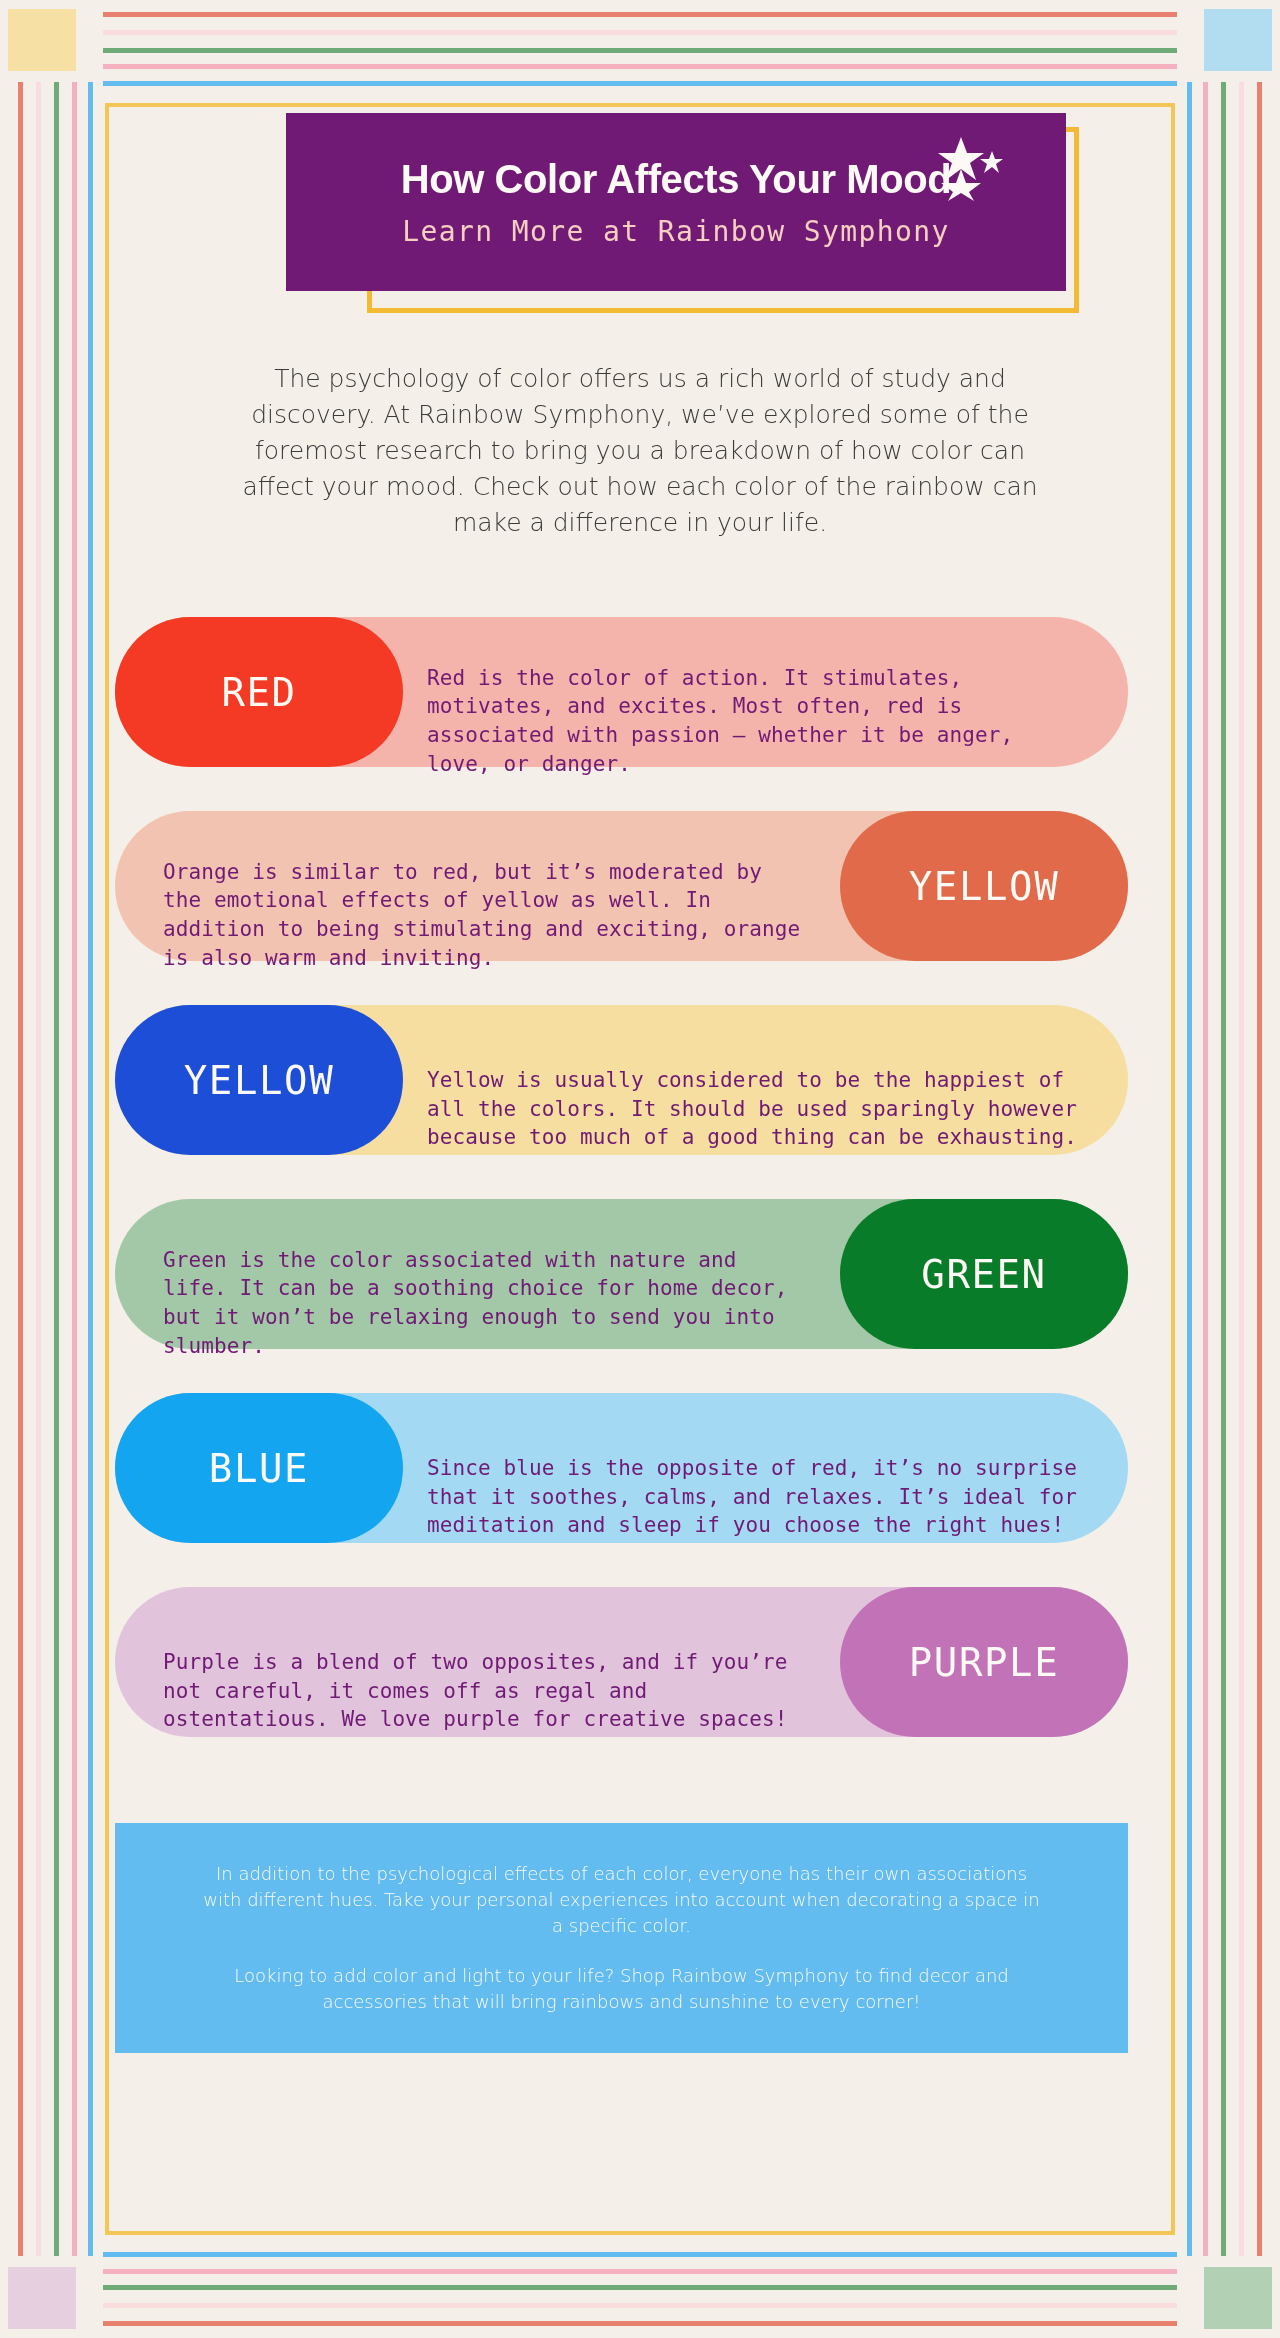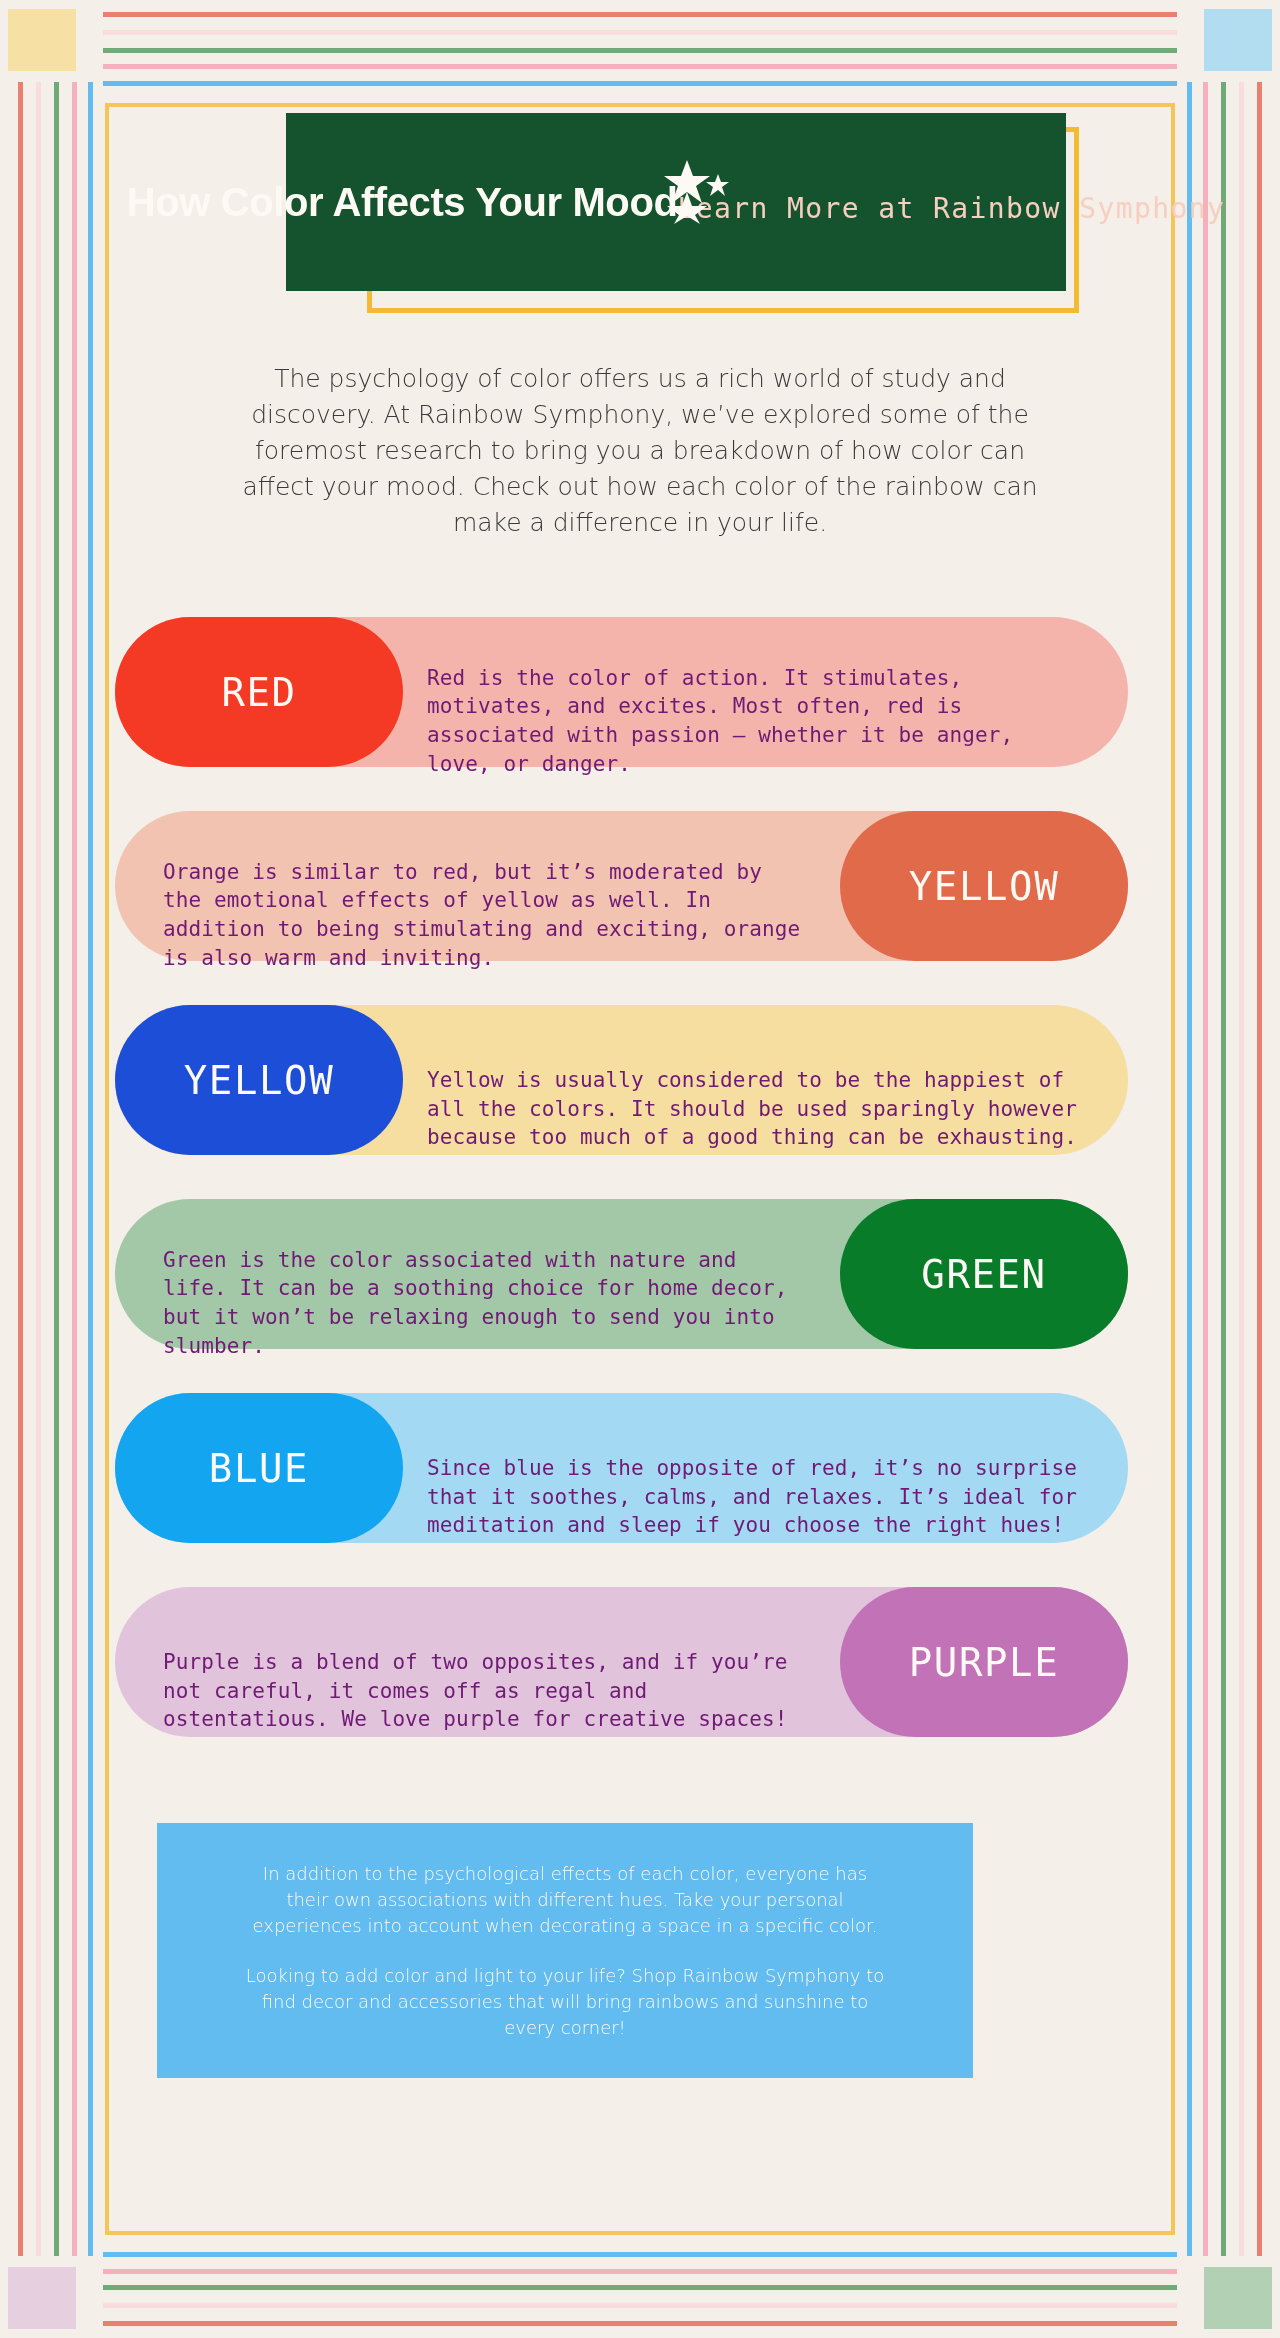--- a/index.html
+++ b/index.html
@@ -77,23 +77,23 @@
     height: 186px;
     border: 5px solid #f3ba33;
     background: transparent;
   }
   #header-box {
     position: absolute;
     left: 85px;
     top: 0px;
     width: 780px;
     height: 178px;
-    background: #14532d;
-    display: flex;
-    flex-direction: row;
+    background: #701a75;
+    display: flex;
+    flex-direction: column;
     align-items: center;
     justify-content: center;
   }
   #header-title-row {
     position: relative;
     display: flex;
     align-items: center;
     justify-content: center;
   }
   #header-title {
@@ -182,30 +182,29 @@
     line-height: 1.36;
     font-family: "DejaVu Sans Mono", monospace;
     letter-spacing: 0.1px;
   }
   .text-after-badge  { left: 312px; right: 40px; }
   .text-before-badge { left: 48px;  right: 320px; }
 
   
   #footer {
     margin-top: 86px;
-    width: 816px;
+    width: 1013px;
     background: #63bcf0;
     padding: 38px 86px 38px 86px;
     text-align: center;
     color: #fdfaf5;
     font-size: 18px;
     line-height: 1.44;
     font-family: "DejaVu Sans", sans-serif;
     font-weight: 300;
-    margin-left: 42px;
   }
   #footer p + p { margin-top: 24px; }
 </style>
 </head>
 <body>
 
 <div id="poster">
 
   <div class="stripe v" style="left:18px;  top:82px; height:2174px; background:#e8806f;"></div>
   <div class="stripe v" style="left:36px;  top:82px; height:2174px; background:#f9dcdc;"></div>

